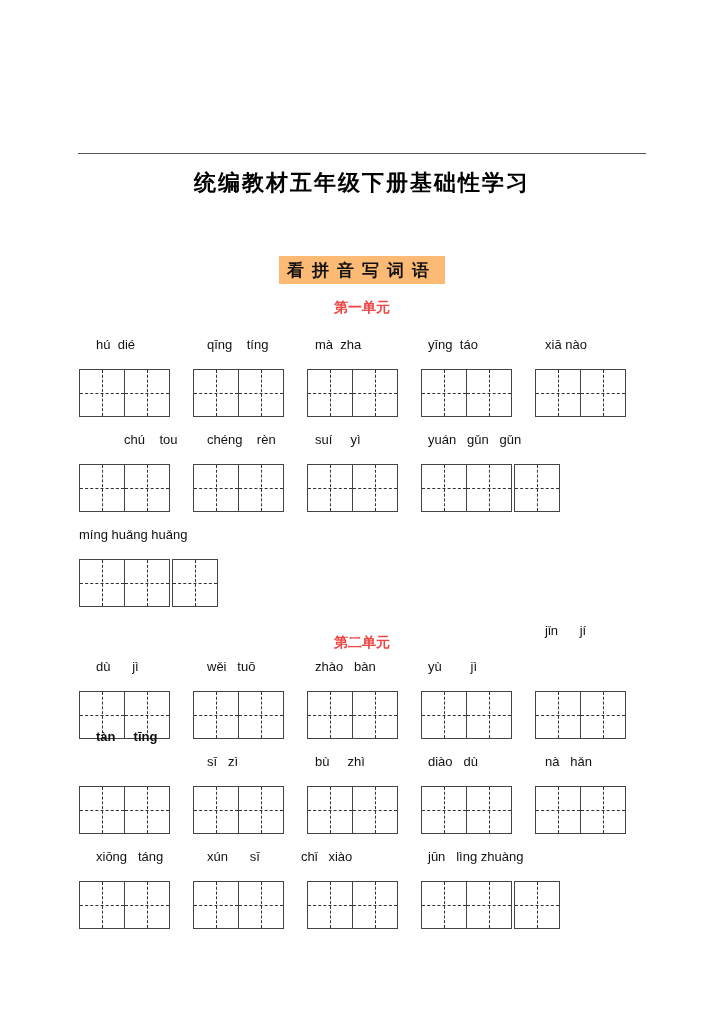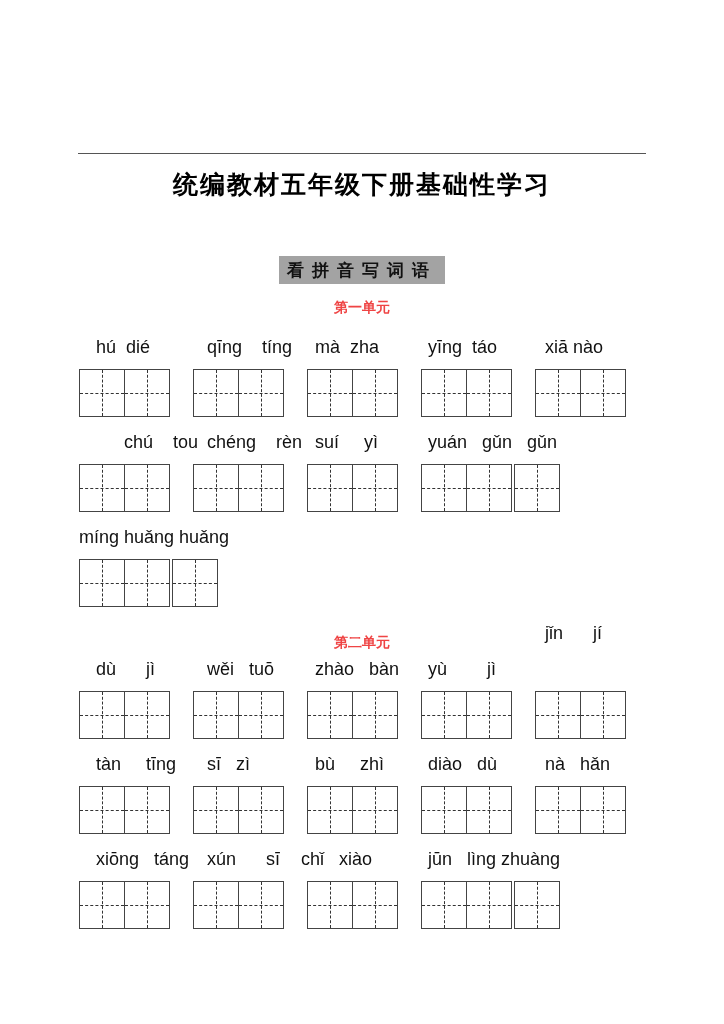--- a/index.html
+++ b/index.html
@@ -1,26 +1,26 @@
 <!DOCTYPE html>
 <html><head>
 <meta charset="utf-8">
 <style>
   html, body { margin: 0; padding: 0; background: #ffffff; }
   body { width: 724px; height: 1024px; position: relative; overflow: hidden;
          font-family: "DejaVu Sans", "Liberation Sans", sans-serif; color: #111; }
   .rule { position: absolute; left: 78px; top: 153px; width: 568px; height: 1px; background: #555; }
   .title { position: absolute; left: 0; width: 724px; top: 168px; text-align: center;
-           font-size: 25px; font-weight: bold; letter-spacing: 2px; color: #000; }
+           font-size: 22px; font-weight: bold; letter-spacing: 2px; color: #000; }
   .subtitle-wrap { position: absolute; top: 256px; left: 0; width: 724px; text-align: center; }
-  .subtitle { display: inline-block; background: #a3a3a3; padding: 1px 8px; font-size: 17px;
+  .subtitle { display: inline-block; background: #fdba74; padding: 1px 8px; font-size: 17px;
               font-weight: bold; letter-spacing: 8px; color: #111; line-height: 26px; }
   .unit { position: absolute; left: 0; width: 724px; text-align: center; color: #ef4444;
           font-size: 14px; font-weight: bold; }
-  .pinyin { position: absolute; font-family: "Liberation Sans", sans-serif; font-size: 18px;
+  .pinyin { position: absolute; font-family: "Liberation Sans", sans-serif; font-size: 13px;
             color: #111; white-space: nowrap; }
   .boxes { position: absolute; display: flex; }
   .cell { width: 44px; height: 46px; border: 1px solid #444; position: relative; box-sizing: content-box; }
   .cell + .cell { border-left: none; }
   .cell.sep { margin-left: 2px; border-left: 1px solid #444; }
   .cell::before { content: ""; position: absolute; left: 50%; top: 0; bottom: 0;
                   border-left: 1px dashed #333; }
   .cell::after { content: ""; position: absolute; top: 50%; left: 0; right: 0;
                  border-top: 1px dashed #333; }
 </style>
@@ -106,21 +106,21 @@
     <div class="pinyin" style="top: 659px; left: 428px; white-space: pre;">yù        jì</div>
     <div class="boxes" style="left: 421px; top: 691px;">
       <div class="cell"></div>
       <div class="cell"></div>
     </div>
     <div class="pinyin" style="top: 623px; left: 545px; white-space: pre;">jǐn      jí</div>
     <div class="boxes" style="left: 535px; top: 691px;">
       <div class="cell"></div>
       <div class="cell"></div>
     </div>
-    <div class="pinyin" style="top: 754px; left: 96px; white-space: pre;">tàn     tīng</div>
+    <div class="pinyin" style="top: 729px; left: 96px; white-space: pre; font-weight: bold;">tàn     tīng</div>
     <div class="boxes" style="left: 79px; top: 786px;">
       <div class="cell"></div>
       <div class="cell"></div>
     </div>
     <div class="pinyin" style="top: 754px; left: 207px; white-space: pre;">sī   zì</div>
     <div class="boxes" style="left: 193px; top: 786px;">
       <div class="cell"></div>
       <div class="cell"></div>
     </div>
     <div class="pinyin" style="top: 754px; left: 315px; white-space: pre;">bù     zhì</div>

